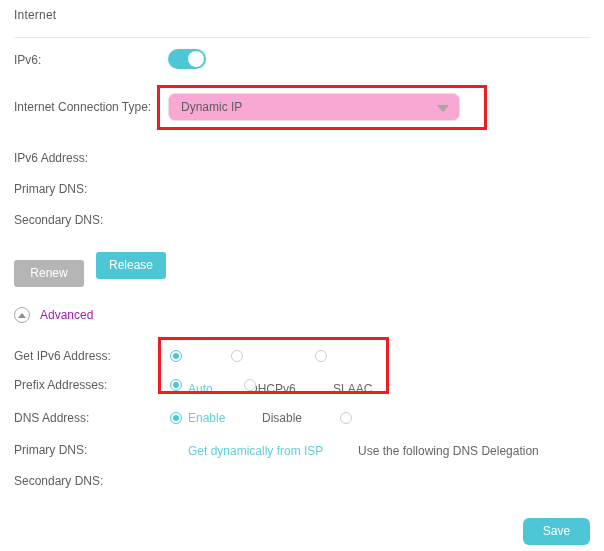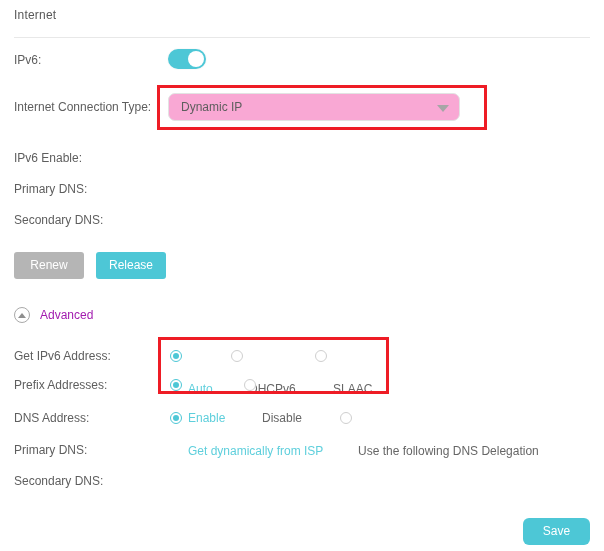--- a/index.html
+++ b/index.html
@@ -119,21 +119,21 @@
     font-size: 12px;
     color: #ffffff;
     border-radius: 3px;
     border: none;
     padding: 0;
     font-family: inherit;
   }
   .btn-disabled { background: #b5b5b5; cursor: default; }
   .btn-primary  { background: #4dc7d6; cursor: pointer; }
 
-  #renew-button  { left: 14px;  top: 252px; width: 70px; }
+  #renew-button  { left: 14px;  top: 260px; width: 70px; }
   #release-button{ left: 96px;  top: 252px; width: 70px; }
   #save-button   { left: 523px; top: 518px; width: 67px; height: 27px; line-height: 27px; border-radius: 6px; }
 
   
   .advanced {
     position: absolute;
     left: 14px;
     top: 306px;
     height: 20px;
     cursor: pointer;
@@ -238,21 +238,21 @@
 
 <div class="row" style="top:96px;">
   <span class="lbl">Internet Connection Type:</span>
 </div>
 <div class="select-box">
   <span class="sel-text">Dynamic IP</span>
   <span class="caret"></span>
 </div>
 
 <div class="row" style="top:147px;">
-  <span class="lbl">IPv6 Enable:</span>
+  <span class="lbl">IPv6 Address:</span>
   <span class="field"></span>
 </div>
 <div class="row" style="top:178px;">
   <span class="lbl">Primary DNS:</span>
   <span class="field"></span>
 </div>
 <div class="row" style="top:209px;">
   <span class="lbl">Secondary DNS:</span>
   <span class="field"></span>
 </div>

